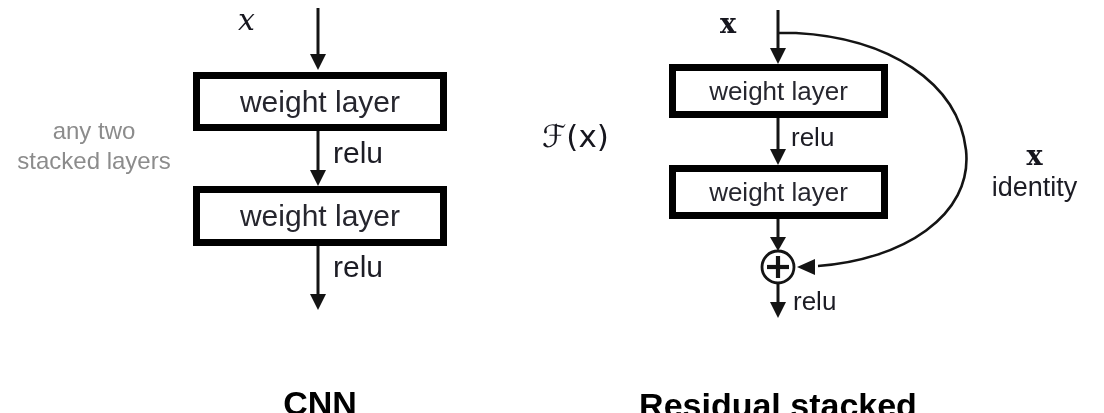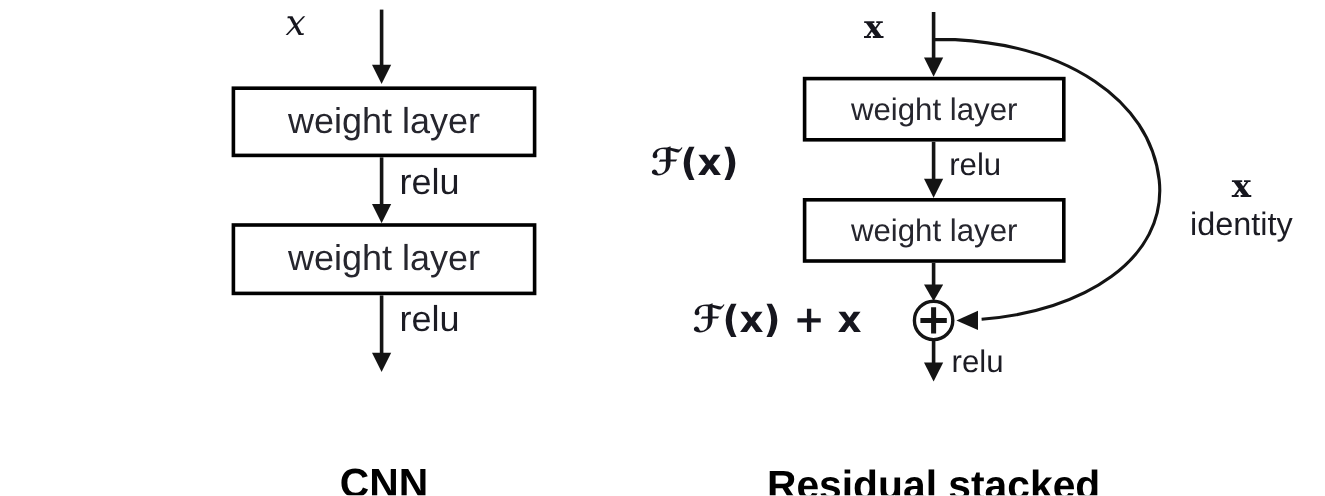--- a/index.html
+++ b/index.html
@@ -14,21 +14,21 @@
   }
   #wires {
     position: absolute;
     left: 0; top: 0;
     pointer-events: none;
   }
   .abs { position: absolute; white-space: nowrap; }
   .weight-box {
     position: absolute;
     box-sizing: border-box;
-    border: 3px solid #000000;
+    border: 7px solid #000000;
     background: #ffffff;
     display: flex;
     align-items: center;
     justify-content: center;
     color: #26262e;
   }
   .box-left  { font-size: 30px; }
   .box-right { font-size: 26px; }
   .relu-l { font-size: 30px; color: #1c1c24; }
   .relu-r { font-size: 26px; color: #1c1c24; }
@@ -38,21 +38,20 @@
     color: #16161e;
   }
   .math-bold {
     font-family: "DejaVu Serif", serif;
     font-weight: bold;
     color: #16161e;
   }
   .script-f {
     font-family: "DejaVu Sans", "DejaVu Serif", serif;
     color: #16161e;
-    font-weight: bold;
   }
   .side-note {
     text-align: center;
     font-size: 24px;
     line-height: 30px;
     color: #8c8c8c;
   }
   .caption {
     text-align: center;
     font-size: 34px;
@@ -129,34 +128,37 @@
 
   <div class="weight-box box-left" style="left:193px; top:72px; width:254px; height:59px;">weight layer</div>
 
   <div class="abs relu-l" style="left:333px; top:136px;">relu</div>
 
   <div class="weight-box box-left" style="left:193px; top:186px; width:254px; height:60px;">weight layer</div>
 
   <div class="abs relu-l" style="left:333px; top:250px;">relu</div>
 
 
+  <div class="abs side-note" style="left:0px; top:116px; width:188px;">
+    <div>any two</div>
+    <div>stacked layers</div>
+  </div>
 
   <div class="abs caption" style="left:193px; top:344px; width:254px;">CNN</div>
 
   <div class="abs math-bold" style="left:720px; top:8px; font-size:27px;">x</div>
 
   <div class="abs script-f" style="left:542px; top:118px; font-size:31px;">ℱ(x)</div>
 
   <div class="weight-box box-right" style="left:669px; top:64px; width:219px; height:54px;">weight layer</div>
 
   <div class="abs relu-r" style="left:791px; top:122px;">relu</div>
 
   <div class="weight-box box-right" style="left:669px; top:165px; width:219px; height:54px;">weight layer</div>
 
-  <div class="abs script-f" style="left:577px; top:249px; font-size:31px;">ℱ(x) + x</div>
 
   <div class="abs skip-label" style="left:962px; top:141px; width:145px;">
     <div class="line1">x</div>
     <div class="line2">identity</div>
   </div>
 
   <div class="abs relu-r" style="left:793px; top:286px;">relu</div>
 
   <div class="abs caption" style="left:628px; top:346px; width:300px;">Residual stacked</div>
 

